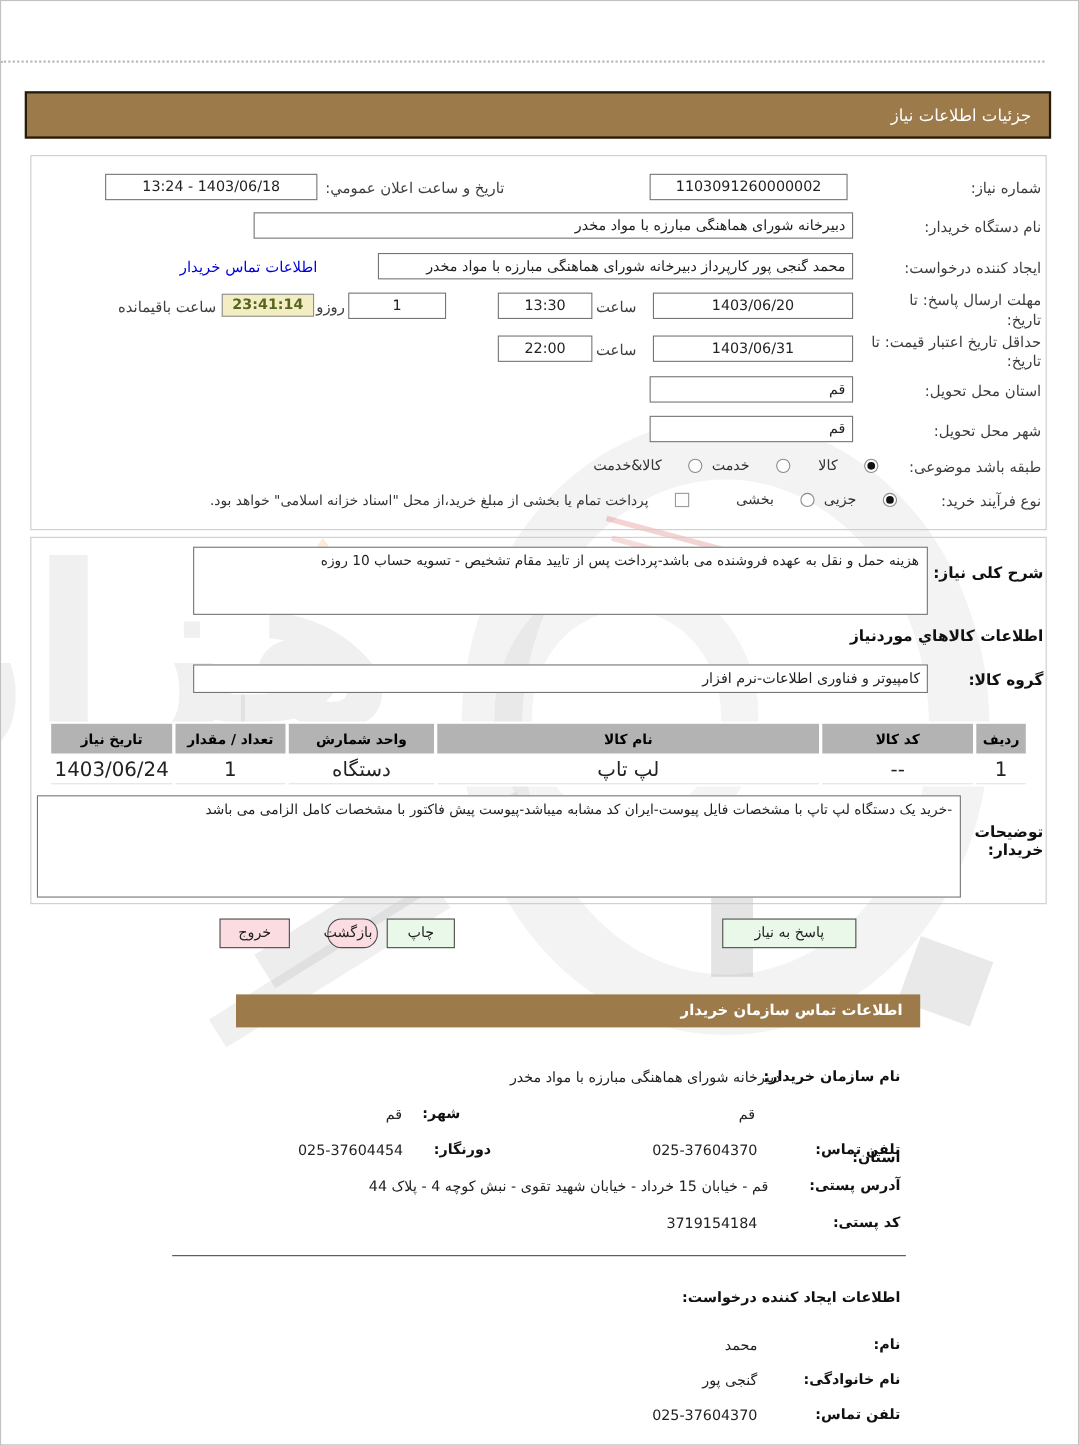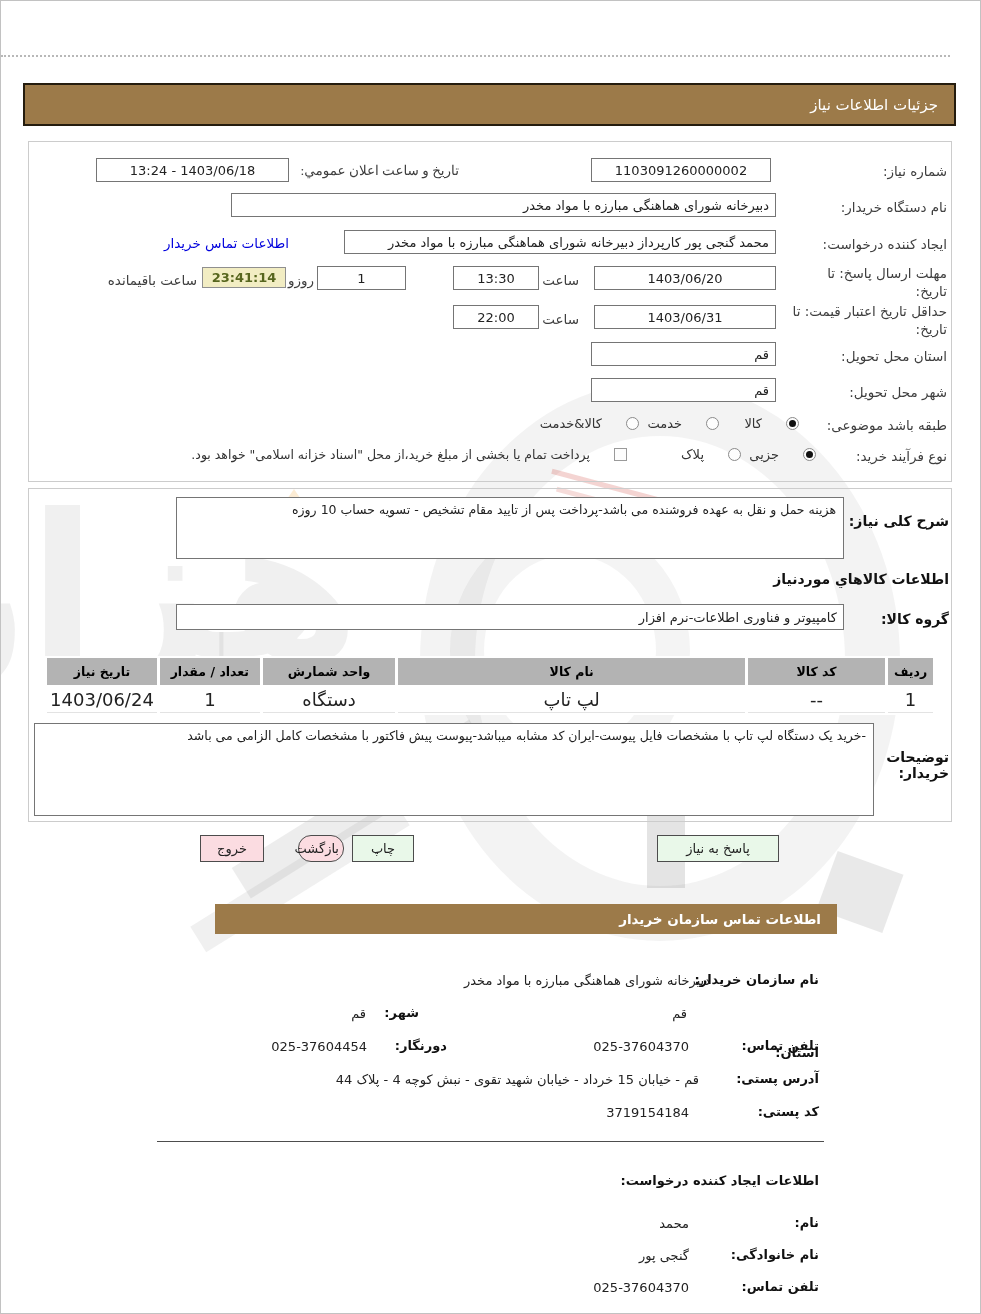--- a/index.html
+++ b/index.html
@@ -89,21 +89,21 @@
   <div class="el top-divider"></div>
 
   <div class="el bar bar1">
     <span>جزئیات اطلاعات نیاز</span>
   </div>
 
   <div class="el panel panel1"></div>
 
   <span class="el lb" style="right:33px;top:161px;">شماره نیاز:</span>
   <input class="el inp center" style="right: 209px; top: 157px; width: 180px;" readonly="" value="1103091260000002">
-  <span class="el lb" style="right:521px;top:161px;font-family:Liberation Serif, serif;">تاریخ و ساعت اعلان عمومي:</span>
+  <span class="el lb" style="right:521px;top:161px;">تاریخ و ساعت اعلان عمومي:</span>
   <input class="el inp center" style="right: 691px; top: 157px; width: 193px;" readonly="" value="1403/06/18 - 13:24">
 
   <span class="el lb" style="right:33px;top:197px;">نام دستگاه خریدار:</span>
   <input class="el inp right" style="right: 204px; top: 192px; width: 545px;" readonly="" value="دبیرخانه شورای هماهنگی مبارزه با مواد مخدر">
 
   <span class="el lb" style="right:33px;top:234px;">ایجاد کننده درخواست:</span>
   <input class="el inp right" style="right: 204px; top: 229px; width: 432px;" readonly="" value="محمد گنجی پور کارپرداز دبیرخانه شورای هماهنگی مبارزه با مواد مخدر">
   <a class="el link" style="right:691px;top:234px;">اطلاعات تماس خریدار</a>
 
   <span class="el lb lbw" style="right:33px;top:263px;width:138px;">مهلت ارسال پاسخ: تا تاریخ:</span>
@@ -139,21 +139,21 @@
     <span class="rl">کالا&amp;خدمت</span>
   </div>
 
   <span class="el lb" style="right:33px;top:446px;">نوع فرآیند خرید:</span>
   <div class="el ritem" style="right:164px;top:446px;">
     <span class="radio checked"></span>
     <span class="rl">جزیی</span>
   </div>
   <div class="el ritem" style="right:239px;top:446px;">
     <span class="radio"></span>
-    <span class="rl">پلاک</span>
+    <span class="rl">بخشی</span>
   </div>
   <div class="el ritem" style="right:353px;top:446px;">
     <span class="checkbox"></span>
     <span class="rl" style="font-size:12.5px;">پرداخت تمام یا بخشی از مبلغ خرید،از محل "اسناد خزانه اسلامی" خواهد بود.</span>
   </div>
 
   <div class="el panel panel2"></div>
 
   <span class="el section-h" style="right:31px;top:512px;">شرح کلی نیاز:</span>
   <textarea class="el inp right" style="right: 136px; top: 496px; width: 668px; height: 62px;" readonly="">هزینه حمل و نقل به عهده فروشنده می باشد-پرداخت پس از تایید مقام تشخیص - تسویه حساب 10 روزه</textarea>

